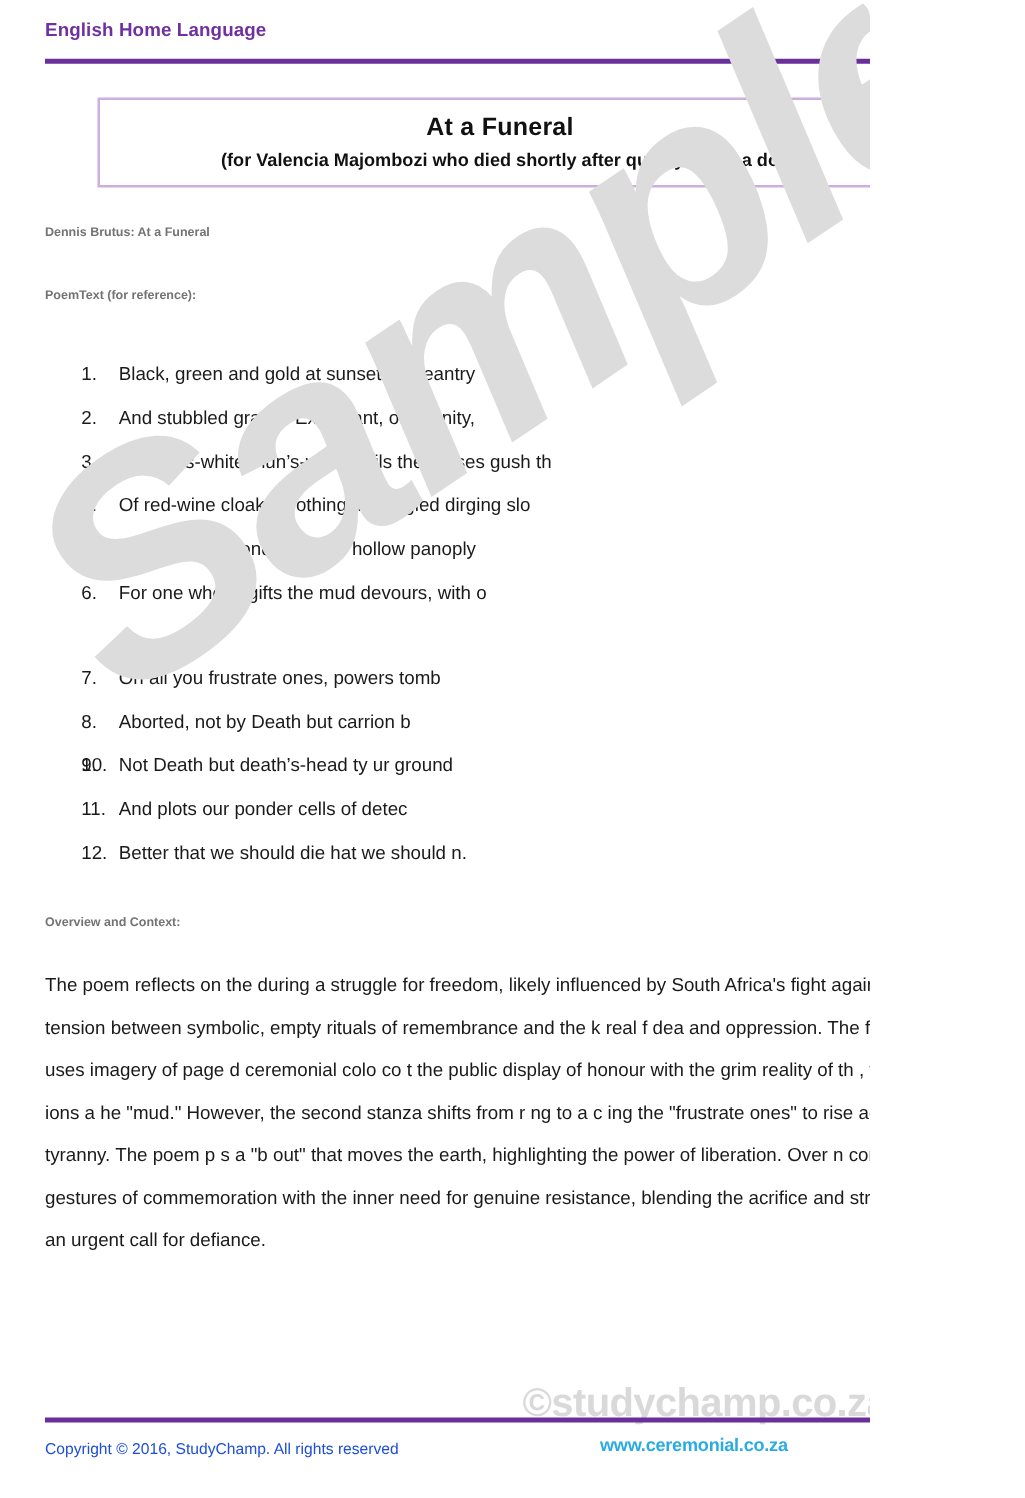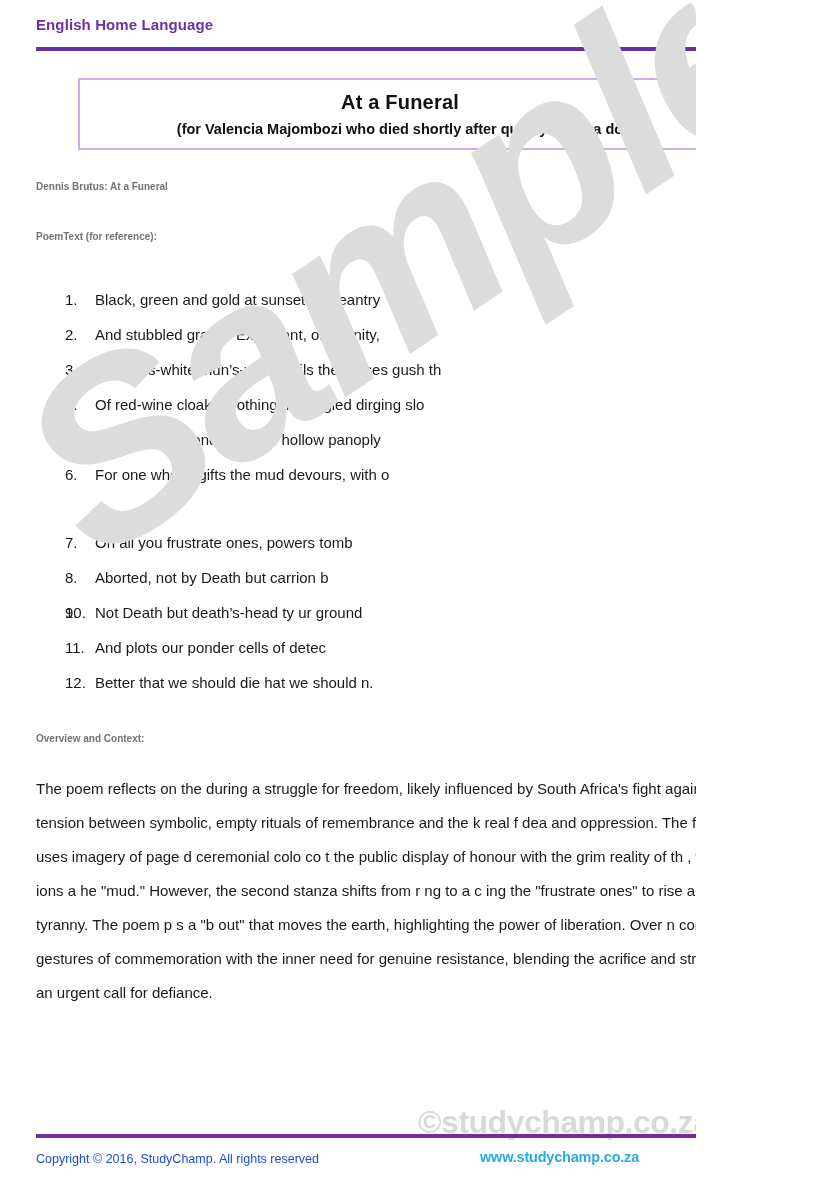--- a/index.html
+++ b/index.html
@@ -254,17 +254,17 @@
     <div class="overview-para">The poem reflects on the                                during a struggle for freedom, likely influenced by South Africa's fight against a         eid. It                      e tension between symbolic, empty rituals of remembrance and the      k real       f dea       and oppression. The first stanza uses imagery of page            d ceremonial colo              co          t the public display of honour with the grim reality of th           , whose contri       ions a                 he "mud." However, the second stanza shifts from r          ng to a c                    ing the "frustrate ones" to rise against tyranny. The poem p                        s a "b              out" that moves the earth, highlighting the power of liberation. Over                 n contrasts                rd gestures of commemoration with the inner need for genuine resistance, blending the               acrifice and struggle with an urgent call for defiance.</div>
   </div>
 
   <div class="wm-sample">Sample</div>
 
   <div class="wm-footer">©studychamp.co.za</div>
 
   <div class="footer-rule"></div>
   <div class="footer">
     <span class="footer-copy">Copyright © 2016, StudyChamp. All rights reserved</span>
-    <span class="footer-url">www.studychamp.co.za</span>
+    <span class="footer-url">www.ceremonial.co.za</span>
     <span class="footer-page">1</span>
   </div>
 
 </div>
 
 </body></html>

